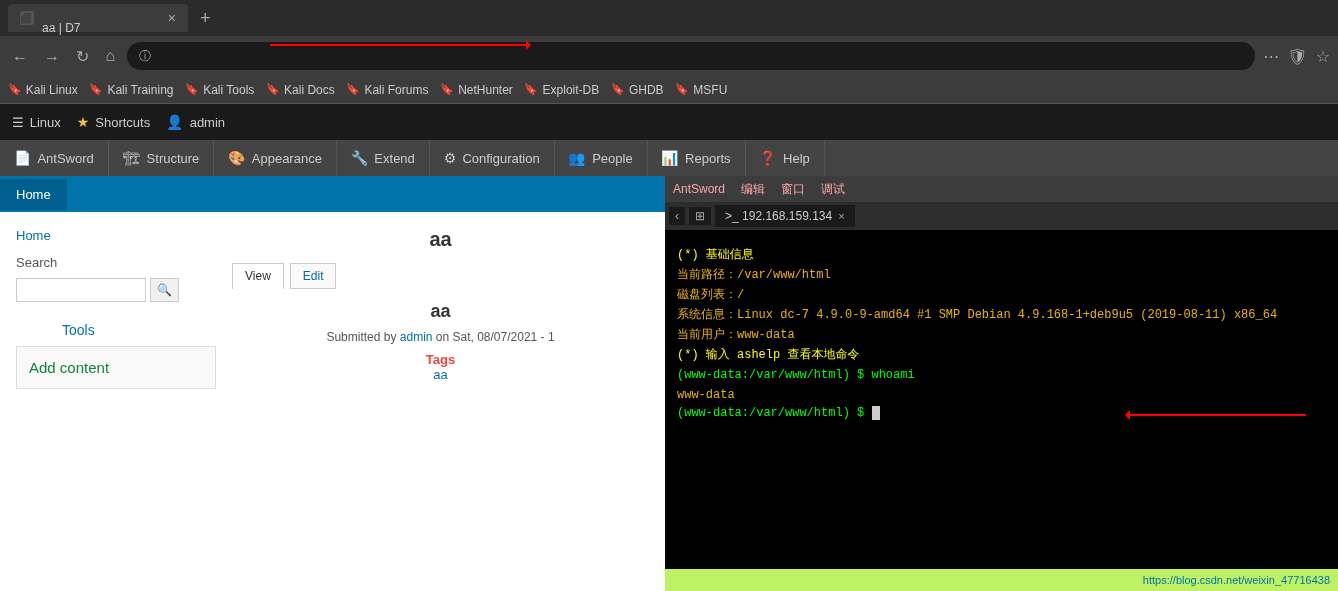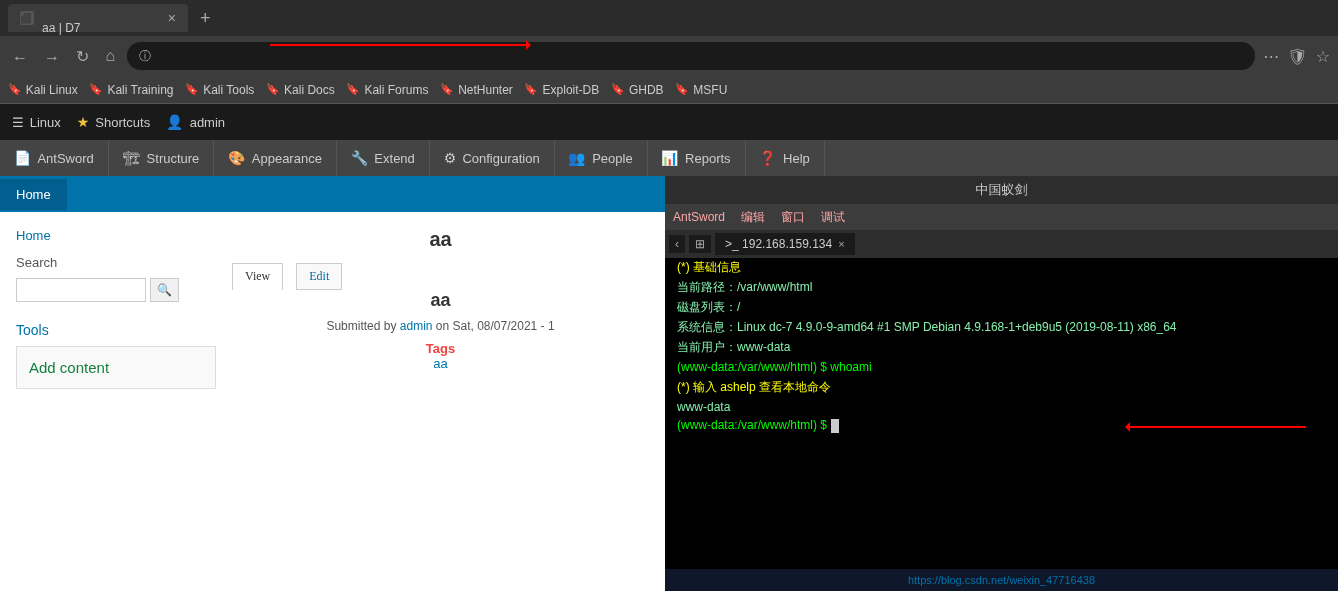--- a/index.html
+++ b/index.html
@@ -190,20 +190,21 @@
       padding: 4px 6px;
       cursor: pointer;
       font-size: 12px;
     }
 
     .tools-block { margin-top: 8px; }
     .tools-title {
       font-size: 14px;
       color: #0073aa;
       margin-bottom: 8px;
+      margin-left: 46px;
     }
     .tools-block-inner {
       background: #f9f9f9;
       border: 1px solid #ddd;
       padding: 12px;
     }
     .add-content-link {
       color: #15803d;
       font-size: 15px;
       cursor: pointer;
@@ -218,22 +219,22 @@
 
     .page-heading {
       font-size: 20px;
       font-weight: bold;
       margin-bottom: 12px;
       color: #333;
     }
 
     .action-tabs {
       display: flex;
-      gap: 13px;
-      font-family: Liberation Serif, serif;
+      gap: 6px;
+      margin-bottom: 12px;
     }
     .action-tab {
       border: 1px solid #ccc;
       padding: 5px 12px;
       font-size: 12px;
       cursor: pointer;
       background: #f9f9f9;
       color: #0369a1;
     }
     .action-tab.active {
@@ -324,38 +325,38 @@
       padding: 4px 10px;
       display: flex;
       align-items: center;
       gap: 6px;
     }
     .antsword-tab-close { color: #aaa; font-size: 11px; cursor: pointer; }
 
     .terminal-body {
       flex: 1;
       background: #000;
-      padding: 0 12px;
-      font-family: Liberation Sans, sans-serif;
+      padding: 16px 12px;
+      font-family: Liberation Mono, monospace;
       font-size: 12px;
       overflow-y: auto;
       color: #fff;
     }
     .t-yellow { color: #ffff00; }
     .t-green { color: #00ff00; }
-    .t-white { color: #86efac; }
+    .t-white { color: #eab308; }
 
     .terminal-line { margin-bottom: 2px; line-height: 1.5; }
 
     .antsword-footer {
-      background: #0f172a;
+      background: #bef264;
       height: 22px;
       display: flex;
       align-items: center;
-      justify-content: center;
+      justify-content: flex-end;
       padding: 0 8px;
       color: #0073aa;
       font-size: 11px;
     }
   </style>
 </head>
 <body>
 
 <div class="browser-titlebar">
   <div class="browser-tab">
@@ -510,23 +511,20 @@
         </div>
         <div class="node-tags">
           <span class="tags-label">Tags</span><br>
           <a class="tag-link">aa</a>
         </div>
       </div>
     </div>
   </div>
 
   <div class="antsword-panel">
-    <div class="antsword-titlebar">
-      <span class="antsword-title-text">中国蚁剑</span>
-    </div>
     <div class="antsword-menubar">
       <span class="antsword-menu-item">AntSword</span>
       <span class="antsword-menu-item">编辑</span>
       <span class="antsword-menu-item">窗口</span>
       <span class="antsword-menu-item">调试</span>
     </div>
     <div class="antsword-tabbar">
       <button class="antsword-tab-btn">‹</button>
       <button class="antsword-tab-btn">⊞</button>
       <div class="antsword-tab">
@@ -544,24 +542,24 @@
       <div class="terminal-line">
         <span class="t-white">磁盘列表：/</span>
       </div>
       <div class="terminal-line">
         <span class="t-white">系统信息：Linux dc-7 4.9.0-9-amd64 #1 SMP Debian 4.9.168-1+deb9u5 (2019-08-11) x86_64</span>
       </div>
       <div class="terminal-line">
         <span class="t-white">当前用户：www-data</span>
       </div>
       <div class="terminal-line">
+        <span class="t-yellow">(*) 输入 ashelp 查看本地命令</span>
+      </div>
+      <div class="terminal-line">
         <span class="t-green">(www-data:/var/www/html) $ whoami</span>
-      </div>
-      <div class="terminal-line">
-        <span class="t-yellow">(*) 输入 ashelp 查看本地命令</span>
       </div>
       <div class="terminal-line">
         <span class="t-white">www-data</span>
       </div>
 
       <div style="position:relative;">
         <span class="t-green">(www-data:/var/www/html) $ </span>
         <span class="t-white" style="display:inline-block; width:8px; height:14px; background:#ccc; vertical-align:middle; margin-left:1px;"></span>
         
         <div style="position:absolute; top:8px; right:20px; width:180px; height:2px; background:red;">

